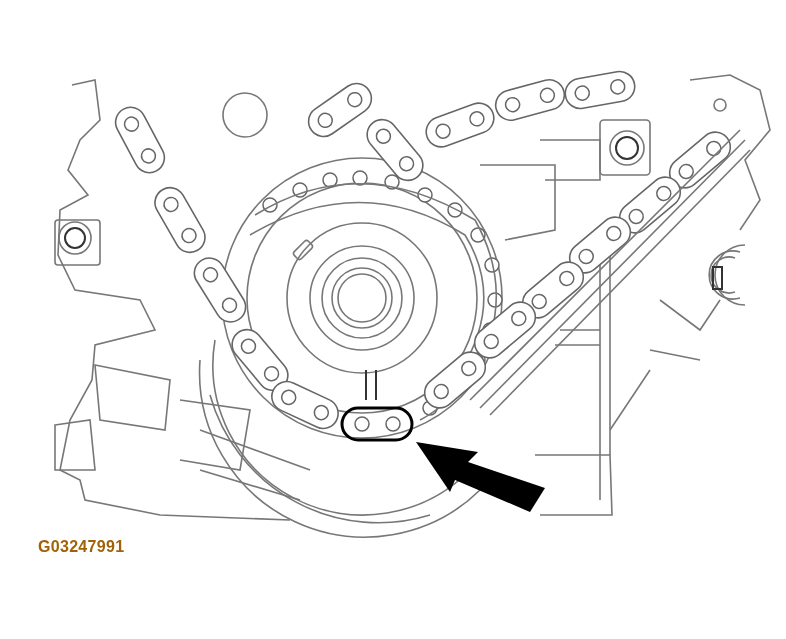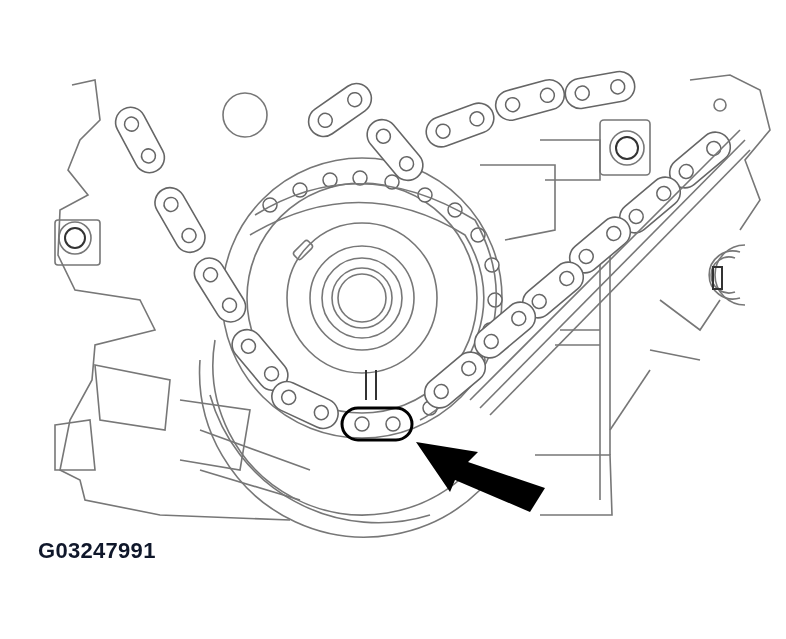--- a/index.html
+++ b/index.html
@@ -1,21 +1,21 @@
 <!DOCTYPE html>
 <html><head>
 <meta charset="utf-8">
 <style>
   html, body { margin: 0; padding: 0; background: #ffffff; }
   body { width: 786px; height: 639px; position: relative; overflow: hidden; }
   #figure { position: absolute; left: 0; top: 0; width: 786px; height: 639px; }
   #figure-label {
     position: absolute; left: 38px; top: 538px;
-    font-family: "Liberation Sans", sans-serif; font-size: 22px; font-weight: bold;
-    color: #0f172a; letter-spacing: 0.3px;
+    font-family: "Liberation Sans", sans-serif; font-size: 16px; font-weight: bold;
+    color: #a16207; letter-spacing: 0.3px;
   }
   .ln { fill: none; stroke: #777; stroke-width: 1.6; }
   .dk { fill: none; stroke: #333; stroke-width: 2; }
   .bold { fill: none; stroke: #000; stroke-width: 3; }
   .pin { fill: #fff; stroke: #666; stroke-width: 1.5; }
   .link { fill: #fff; stroke: #666; stroke-width: 1.6; }
 </style>
 </head>
 <body>
 

